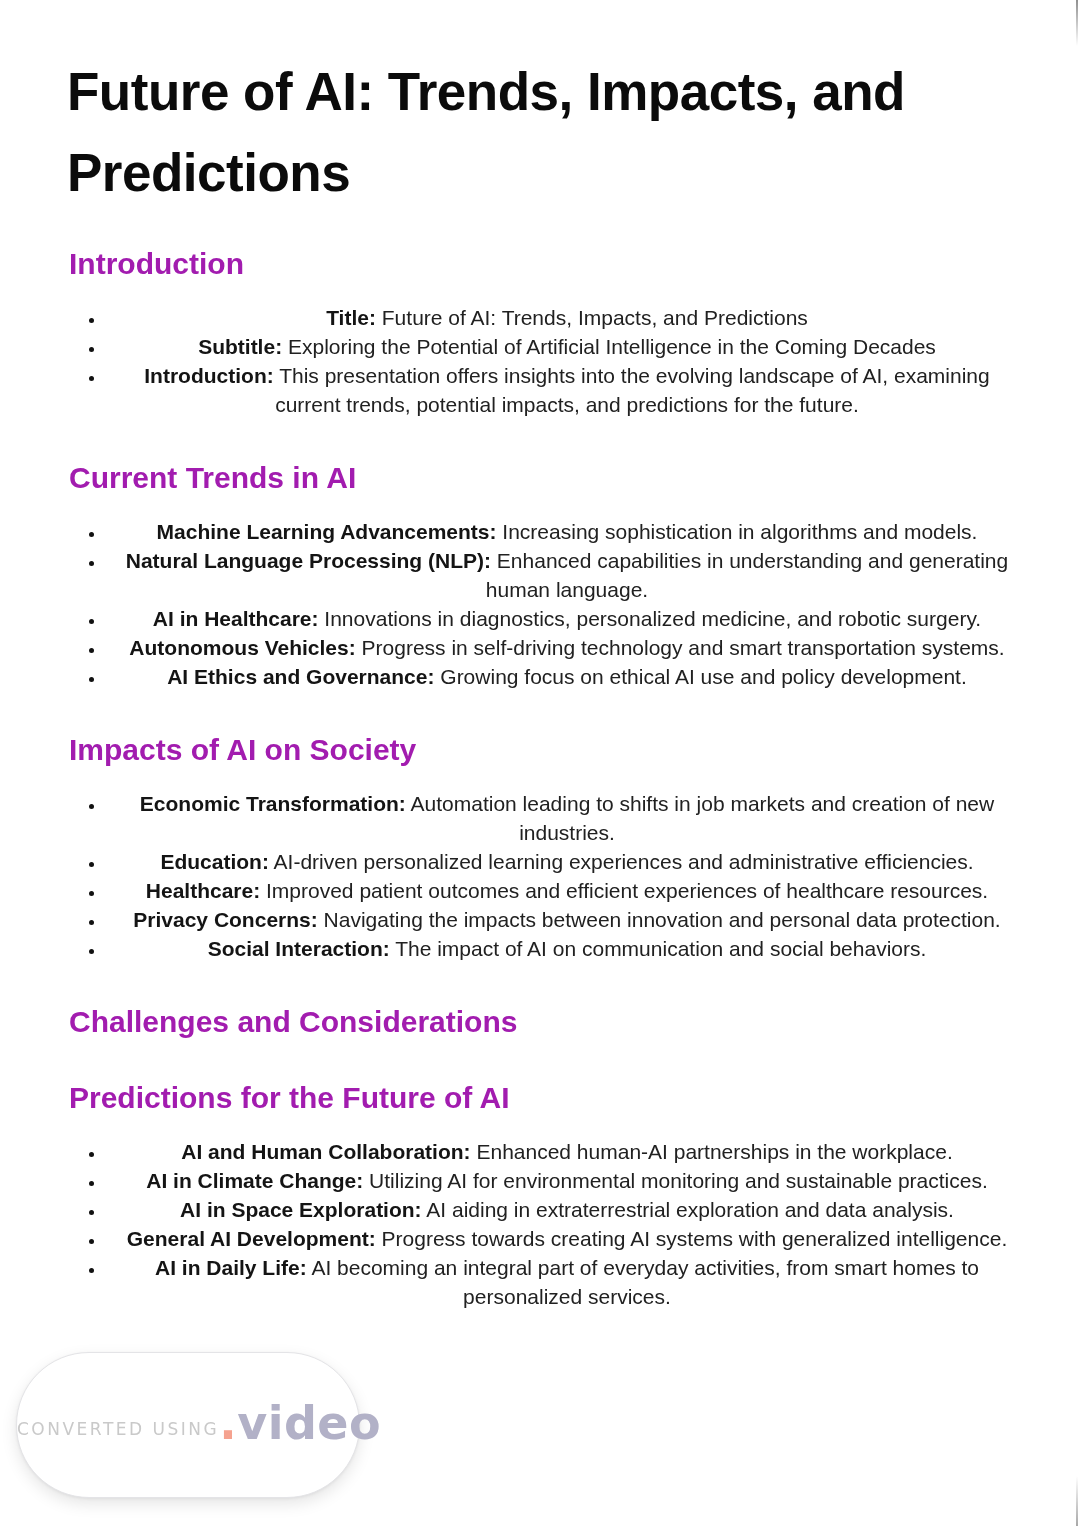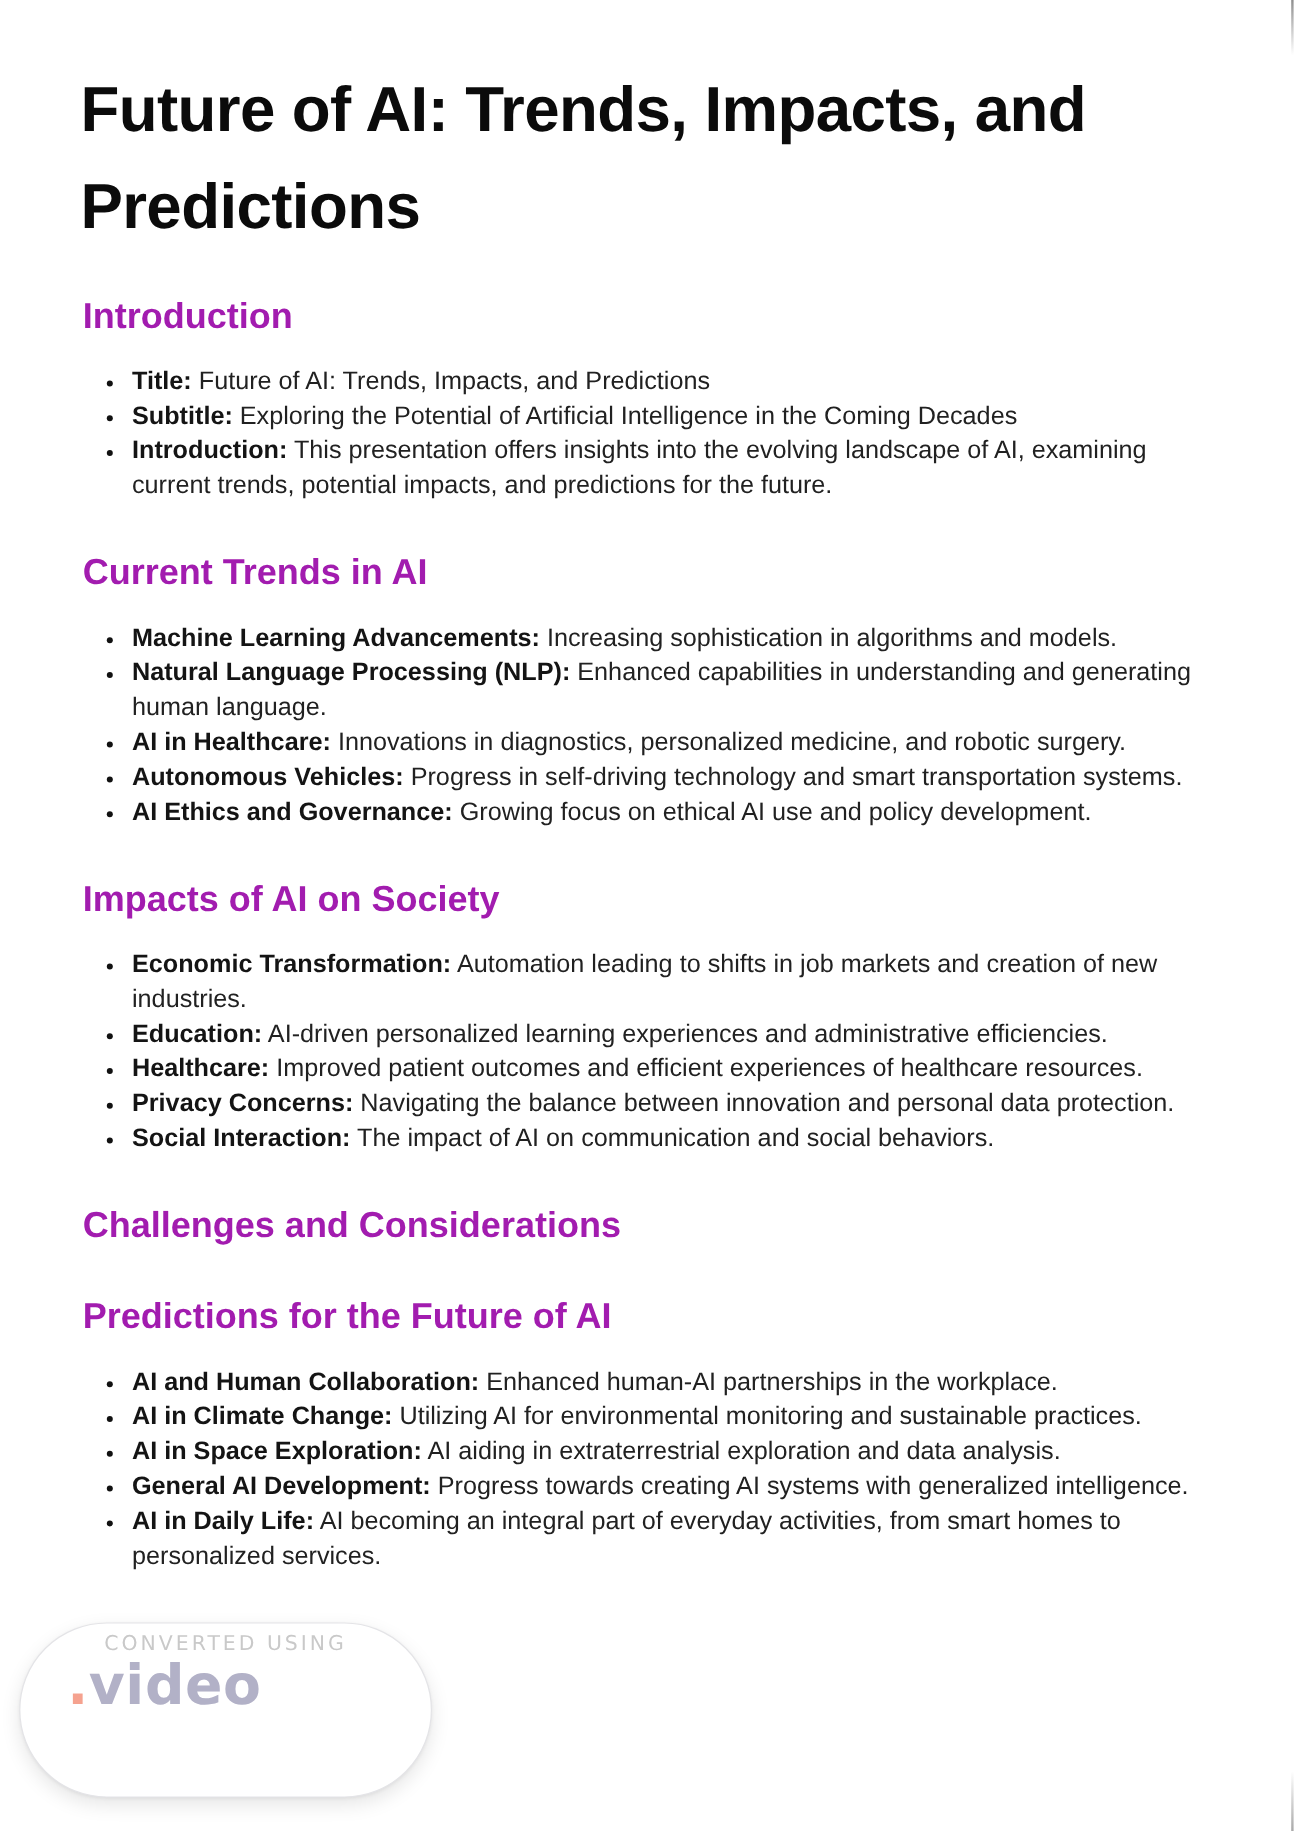--- a/index.html
+++ b/index.html
@@ -34,38 +34,38 @@
     margin: 42px 0 22px 2px;
   }
   section.first h2 { margin-top: 34px; }
   ul {
     margin: 0;
     padding: 0 0 0 39px;
     font-size: 21px;
     line-height: 29px;
     color: #212121;
   }
-  li { padding-left: 4px; }
+  li { padding-left: 4px; text-align: center; }
   li::marker { font-size: 0.85em; color: #111; }
   .lbl { font-weight: 700; color: #141414; }
 
   
   .watermark {
     position: absolute;
     left: 16px;
     top: 1352px;
     width: 344px;
     height: 146px;
     border-radius: 73px;
     background: #ffffff;
     border: 1px solid #e4e4e7;
     box-shadow: 0 6px 16px rgba(0,0,0,0.10), 0 1px 3px rgba(0,0,0,0.06);
     z-index: 0;
     display: flex;
-    flex-direction: column;
+    flex-direction: row;
     align-items: center;
     font-family: "DejaVu Sans", sans-serif;
   }
   .wm-converted {
     margin-top: 7px;
     font-size: 17px;
     letter-spacing: 2.5px;
     color: #c9c9c9;
     font-weight: 500;
     white-space: nowrap;
@@ -134,21 +134,21 @@
         <li><span class="lbl">AI Ethics and Governance:</span> <span>Growing focus on ethical AI use and policy development.</span></li>
       </ul>
   </section>
 
   <section>
     <h2>Impacts of AI on Society</h2>
     <ul>
         <li><span class="lbl">Economic Transformation:</span> <span>Automation leading to shifts in job markets and creation of new industries.</span></li>
         <li><span class="lbl">Education:</span> <span>AI-driven personalized learning experiences and administrative efficiencies.</span></li>
         <li><span class="lbl">Healthcare:</span> <span>Improved patient outcomes and efficient experiences of healthcare resources.</span></li>
-        <li><span class="lbl">Privacy Concerns:</span> <span>Navigating the balance between innovation and personal data protection.</span></li>
+        <li><span class="lbl">Privacy Concerns:</span> <span>Navigating the impacts between innovation and personal data protection.</span></li>
         <li><span class="lbl">Social Interaction:</span> <span>The impact of AI on communication and social behaviors.</span></li>
       </ul>
   </section>
 
   <section>
     <h2>Challenges and Considerations</h2>
     <ul></ul>
   </section>
 
   <section>

